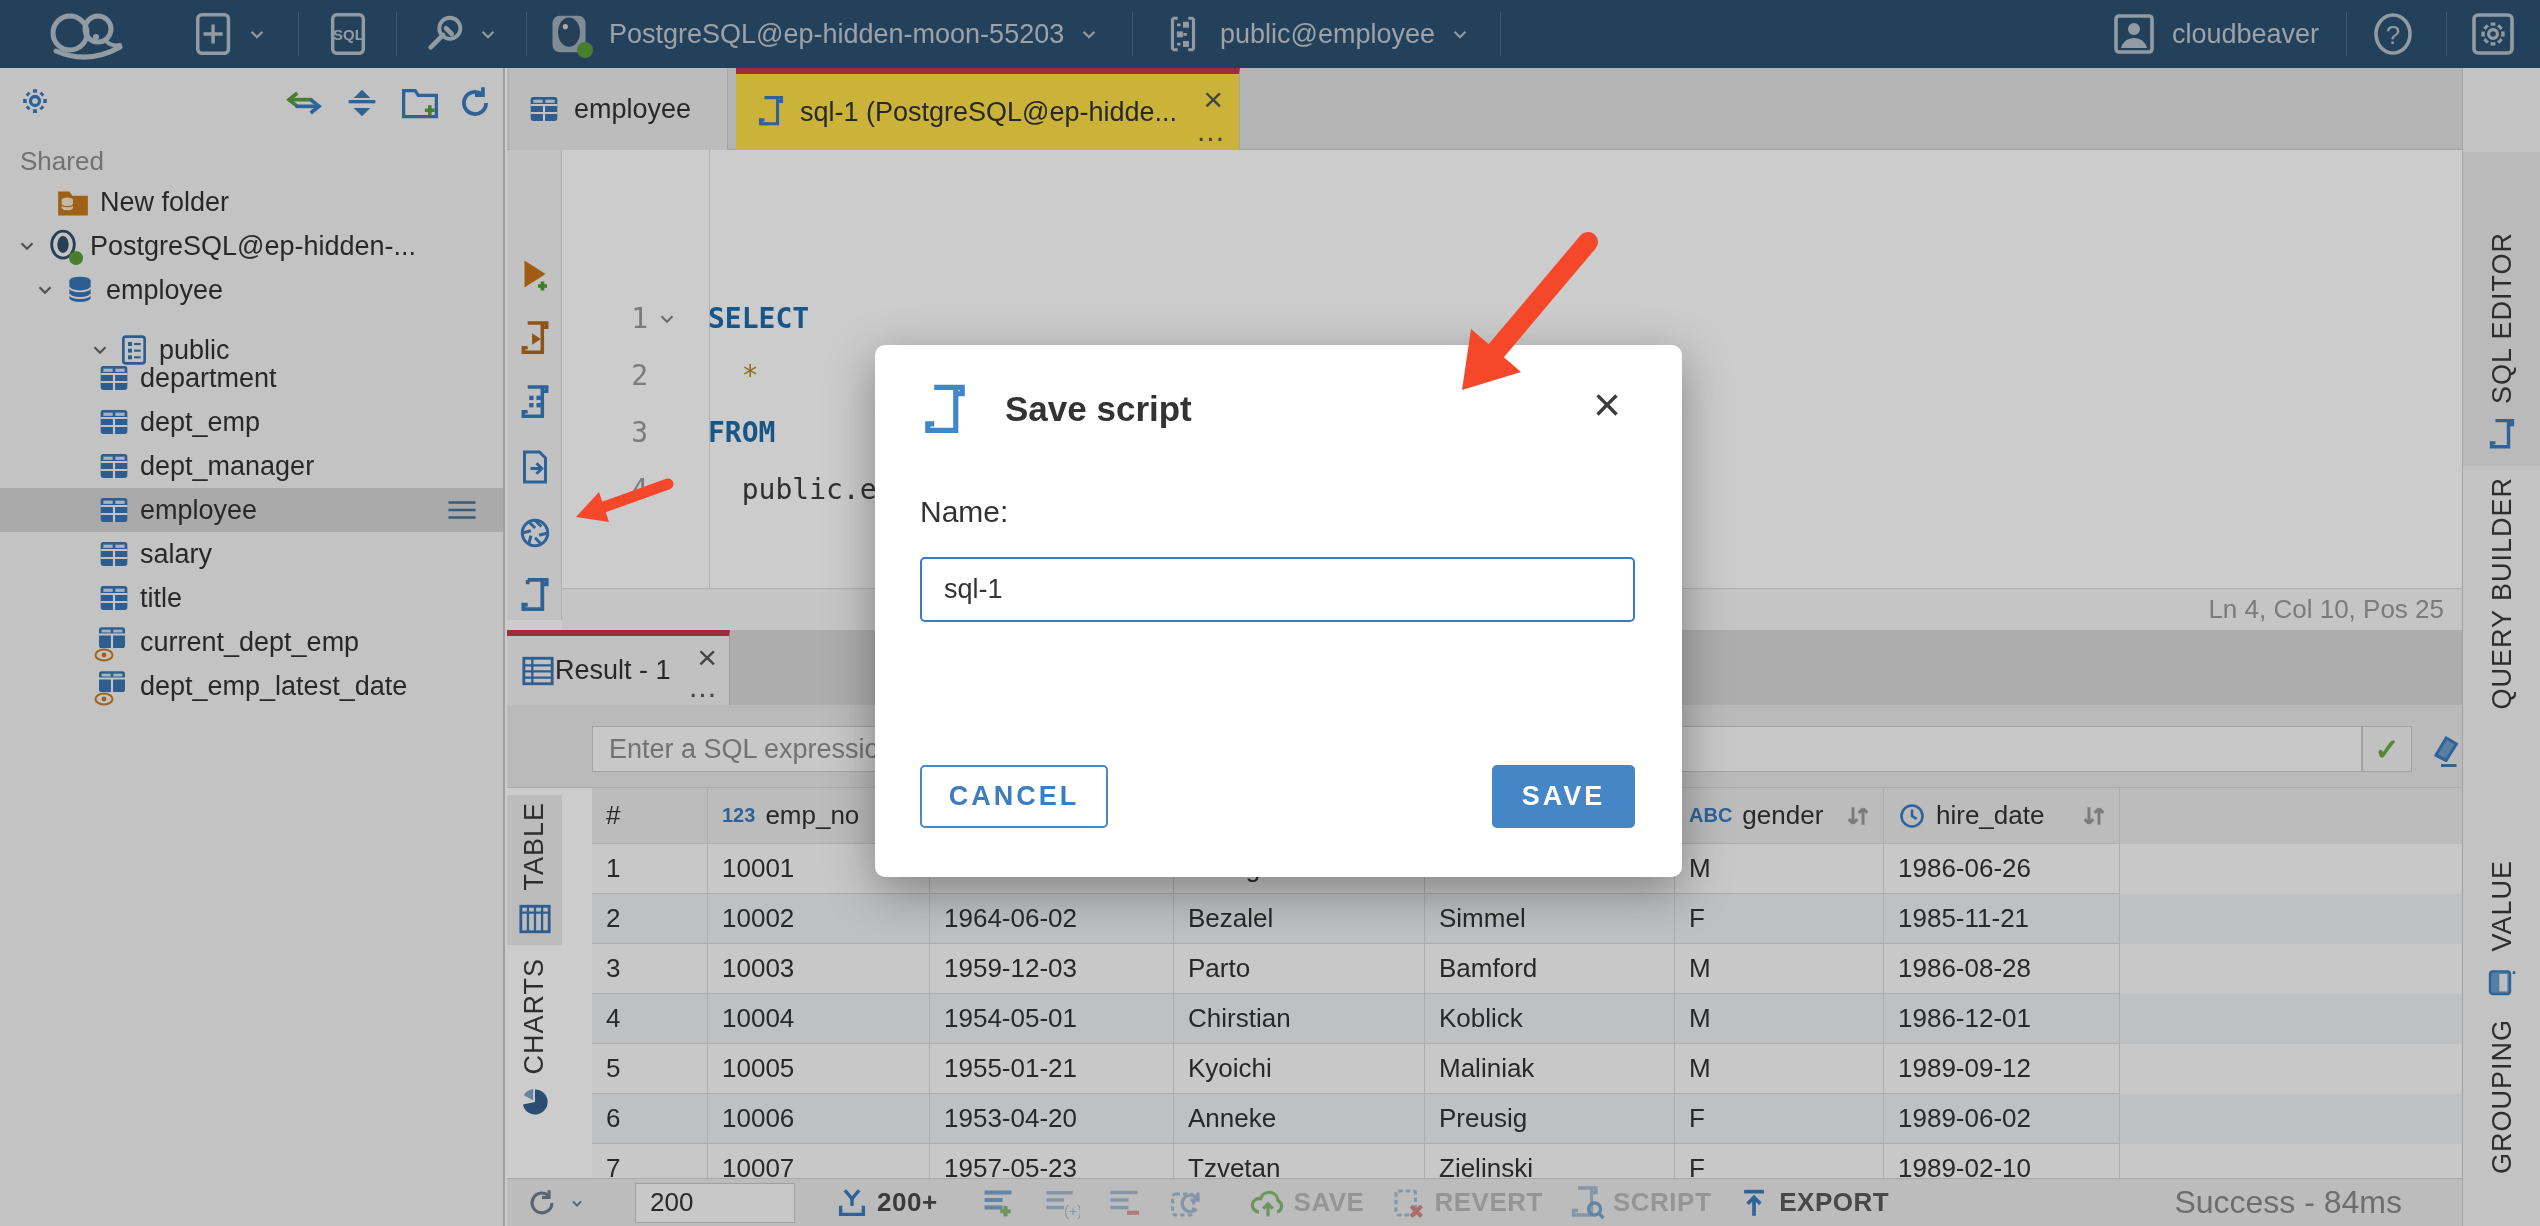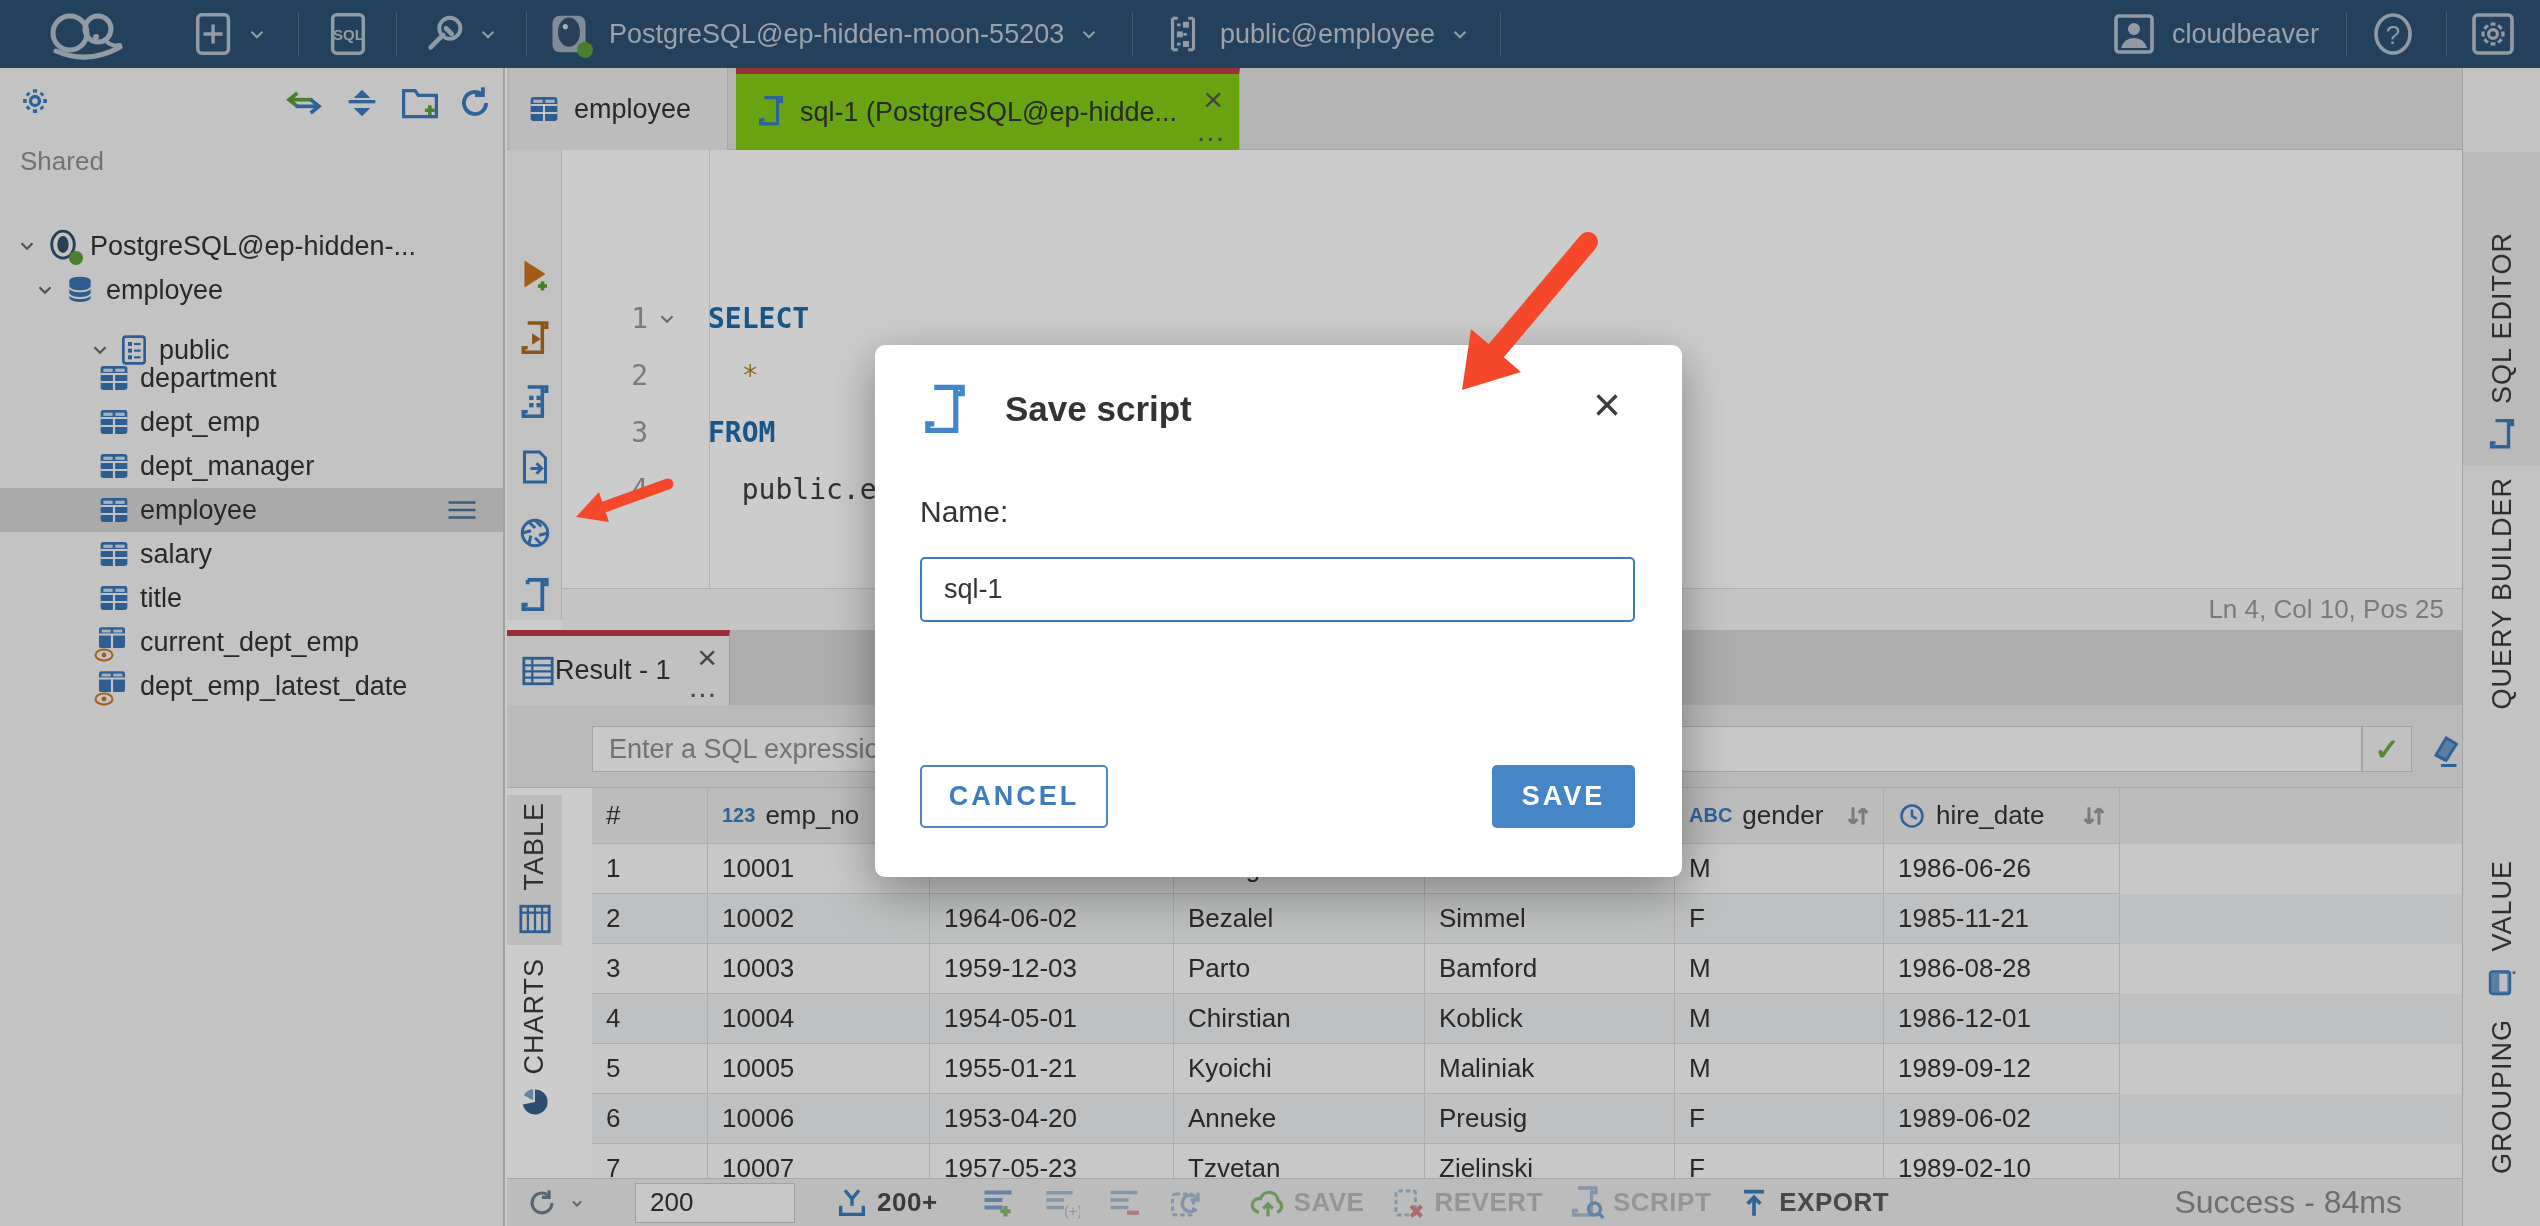--- a/index.html
+++ b/index.html
@@ -22,21 +22,21 @@
   .tree-label { margin-left:10px; white-space:nowrap; }
   .chev { width:22px; height:22px; flex:none; }
 
   
   #main { position:absolute; left:507px; top:68px; width:1955px; height:1158px; background:#ffffff; }
 
   
   #tabsbar { position:absolute; left:0; top:0; width:1955px; height:82px; background:#e2e2e2; border-bottom:1px solid #cfcfcf; }
   .etab { position:absolute; top:0; height:82px; display:flex; align-items:center; font-size:27px; color:#333; }
   .etab-inactive { background:#ececec; border-right:1px solid #cfcfcf; }
-  .etab-active { background:#84cc16; border-right:1px solid #cfcfcf; border-top:6px solid #c03c48; }
+  .etab-active { background:#fde047; border-right:1px solid #cfcfcf; border-top:6px solid #c03c48; }
   .tab-x { position:absolute; font-size:34px; color:#555; line-height:1; }
   .tab-dots { position:absolute; font-size:30px; color:#555; line-height:0.3; letter-spacing:1px; }
 
   
   #toolcol { position:absolute; left:0; top:82px; width:55px; height:470px; background:#f3f3f3; border-right:1px solid #ddd; }
   .toolbtn { position:absolute; left:8px; width:40px; height:40px; display:flex; align-items:center; justify-content:center; }
 
   
   #codearea { position:absolute; left:55px; top:82px; width:1900px; height:438px; background:#ffffff; }
   .gutterline { position:absolute; left:147px; top:0; width:1px; height:438px; background:#e0e0e0; }
@@ -240,20 +240,29 @@
     </div>
     <div class="abs" style="left:456px; top:16px;">
       <svg width="38" height="38" viewBox="0 0 24 24">
         <path d="M19 12 a7 7 0 1 1 -2.5-5.4" fill="none" stroke="#3a7cc1" stroke-width="2.4"></path>
         <path d="M17 2 v5 h-5" fill="none" stroke="#3a7cc1" stroke-width="2.4"></path>
       </svg>
     </div>
 
     <div class="sb-label">Shared</div>
 
+    <div class="tree-row" style="top:112px; padding-left:56px;">
+      <svg class="ic" width="34" height="30" viewBox="0 0 24 21">
+        <path d="M1.5 3 h8 l2 3 h11 v14 h-21 z" fill="#c8791f"></path>
+        <ellipse cx="8" cy="9" rx="4" ry="1.7" fill="#f4e7d4"></ellipse>
+        <path d="M4 9 v6 a4 1.7 0 0 0 8 0 v-6" fill="#f4e7d4"></path>
+        <path d="M4 12 a4 1.7 0 0 0 8 0 M4 15 a4 1.7 0 0 0 8 0" stroke="#c8791f" stroke-width="0.9" fill="none"></path>
+      </svg>
+      <span class="tree-label">New folder</span>
+    </div>
 
     <div class="tree-row" style="top:156px; padding-left:16px;">
       <svg class="chev" viewBox="0 0 24 24">
           <path d="M6 9 l6 6 6-6" fill="none" stroke="#666" stroke-width="2.4"></path>
         </svg>
       <span class="ic" style="position:relative; width:34px; height:34px; margin-left:8px;">
         <svg width="34" height="34" viewBox="0 0 24 24">
           <ellipse cx="12" cy="11" rx="8" ry="9.5" fill="none" stroke="#31516e" stroke-width="2"></ellipse>
           <ellipse cx="12" cy="11" rx="4" ry="6" fill="#31516e"></ellipse>
         </svg>

